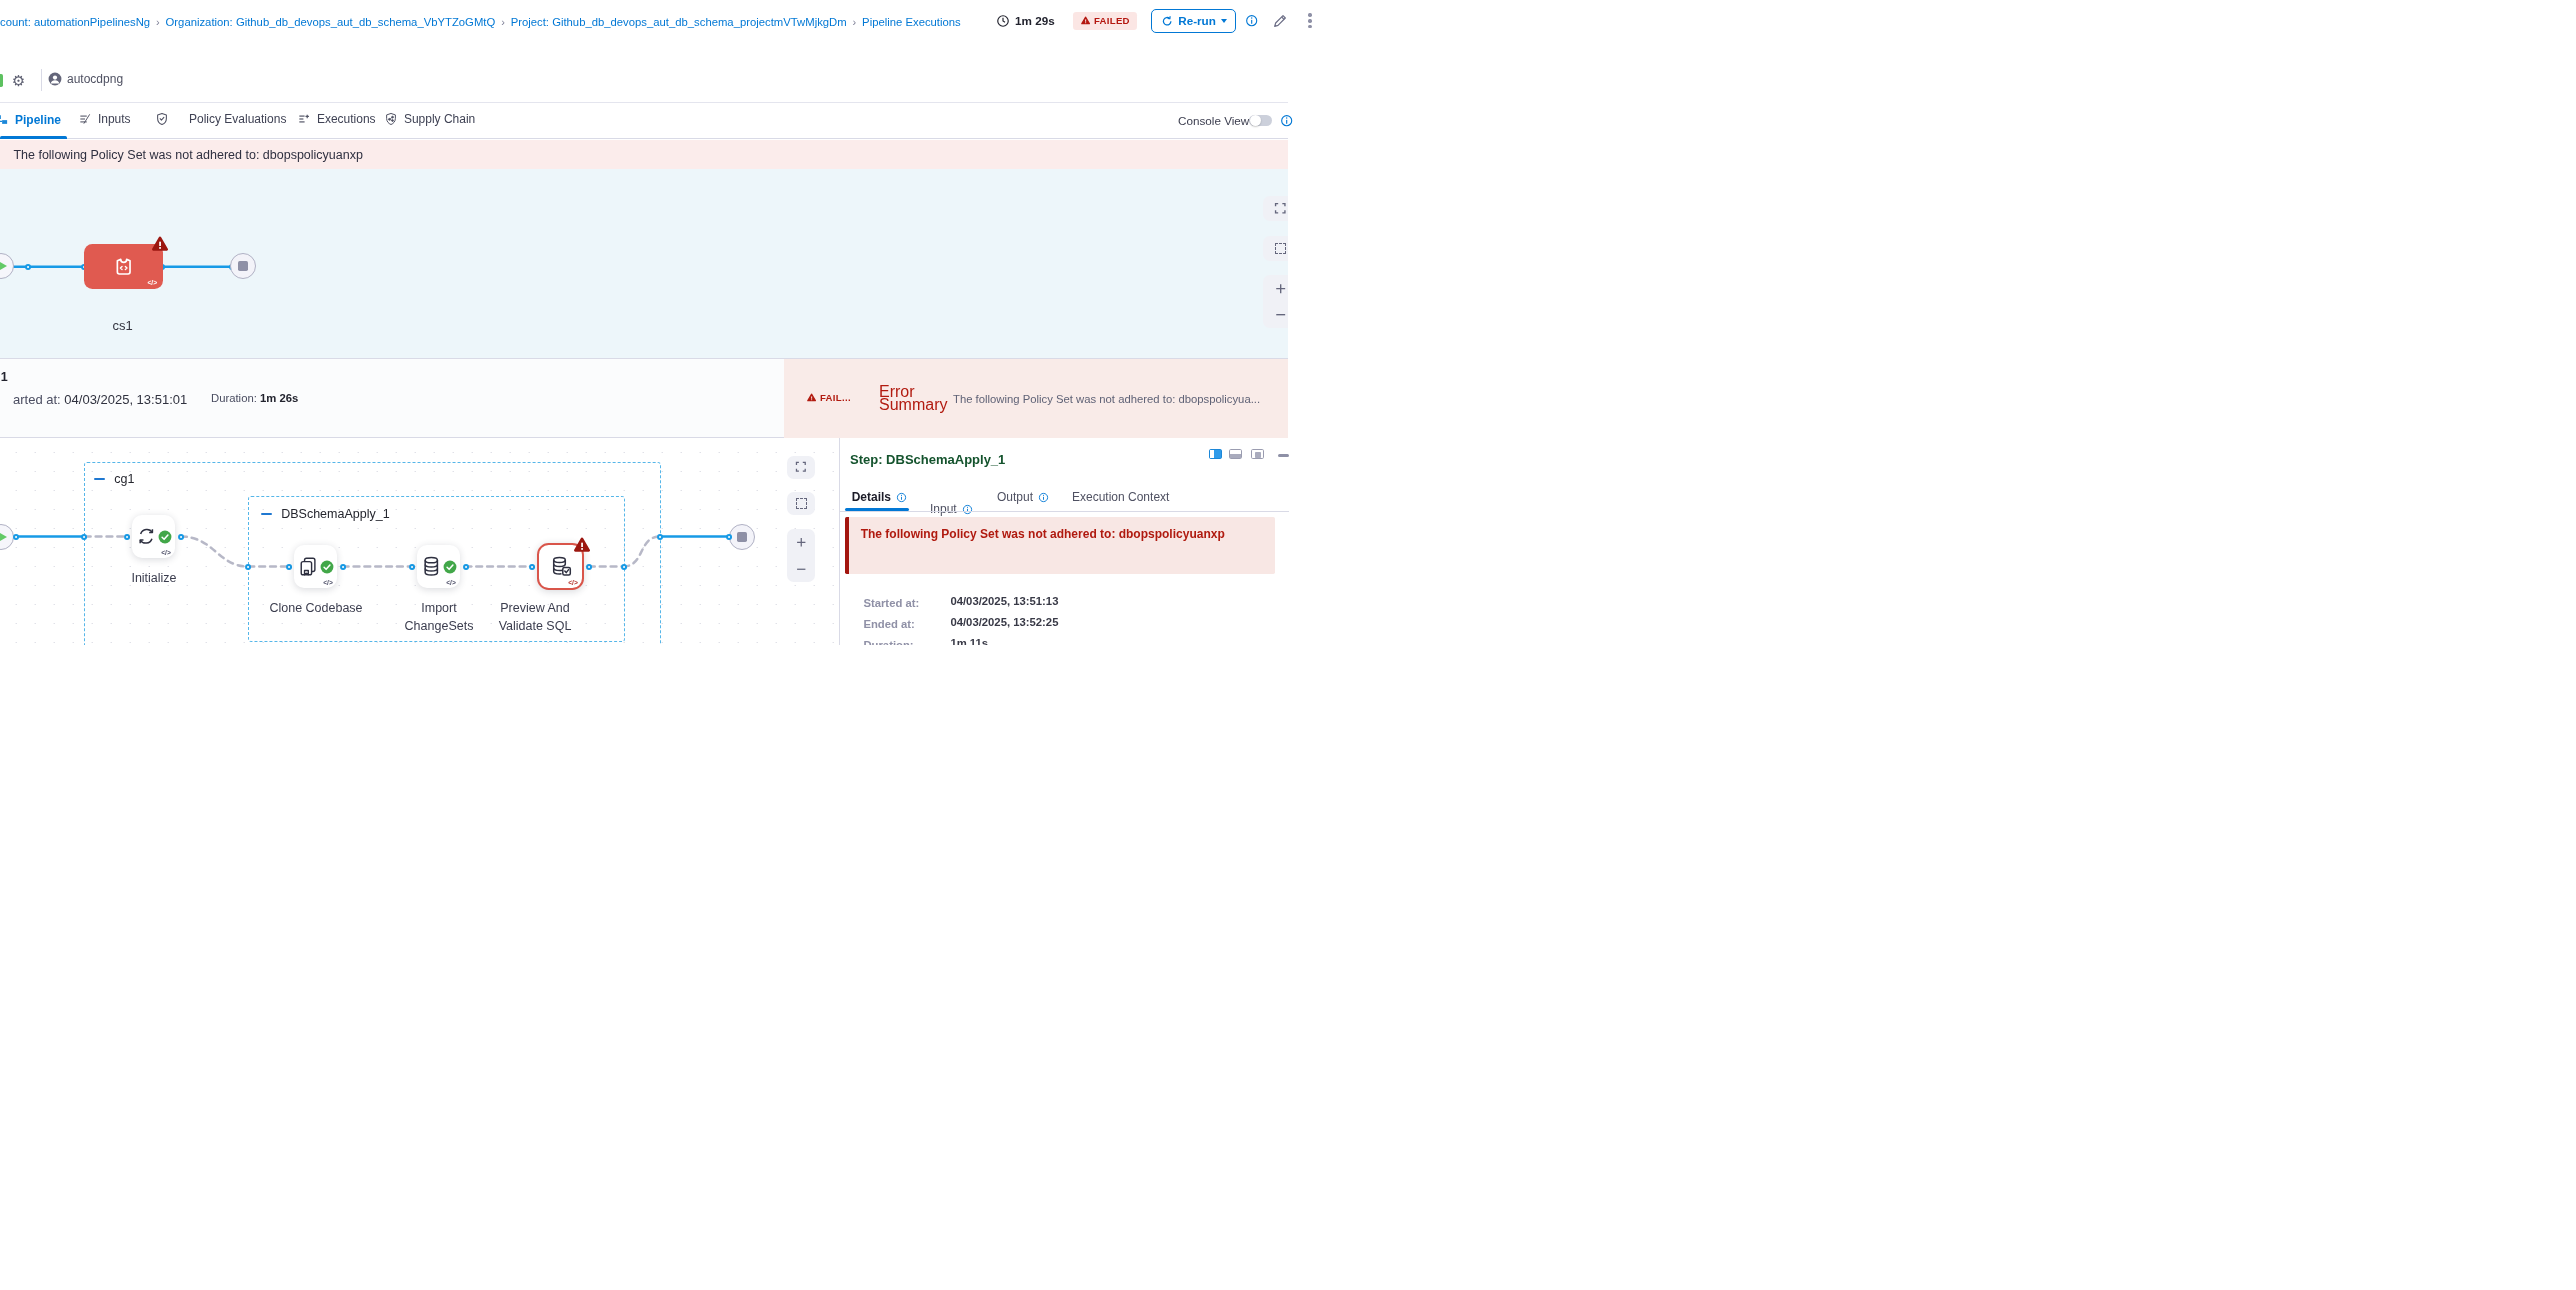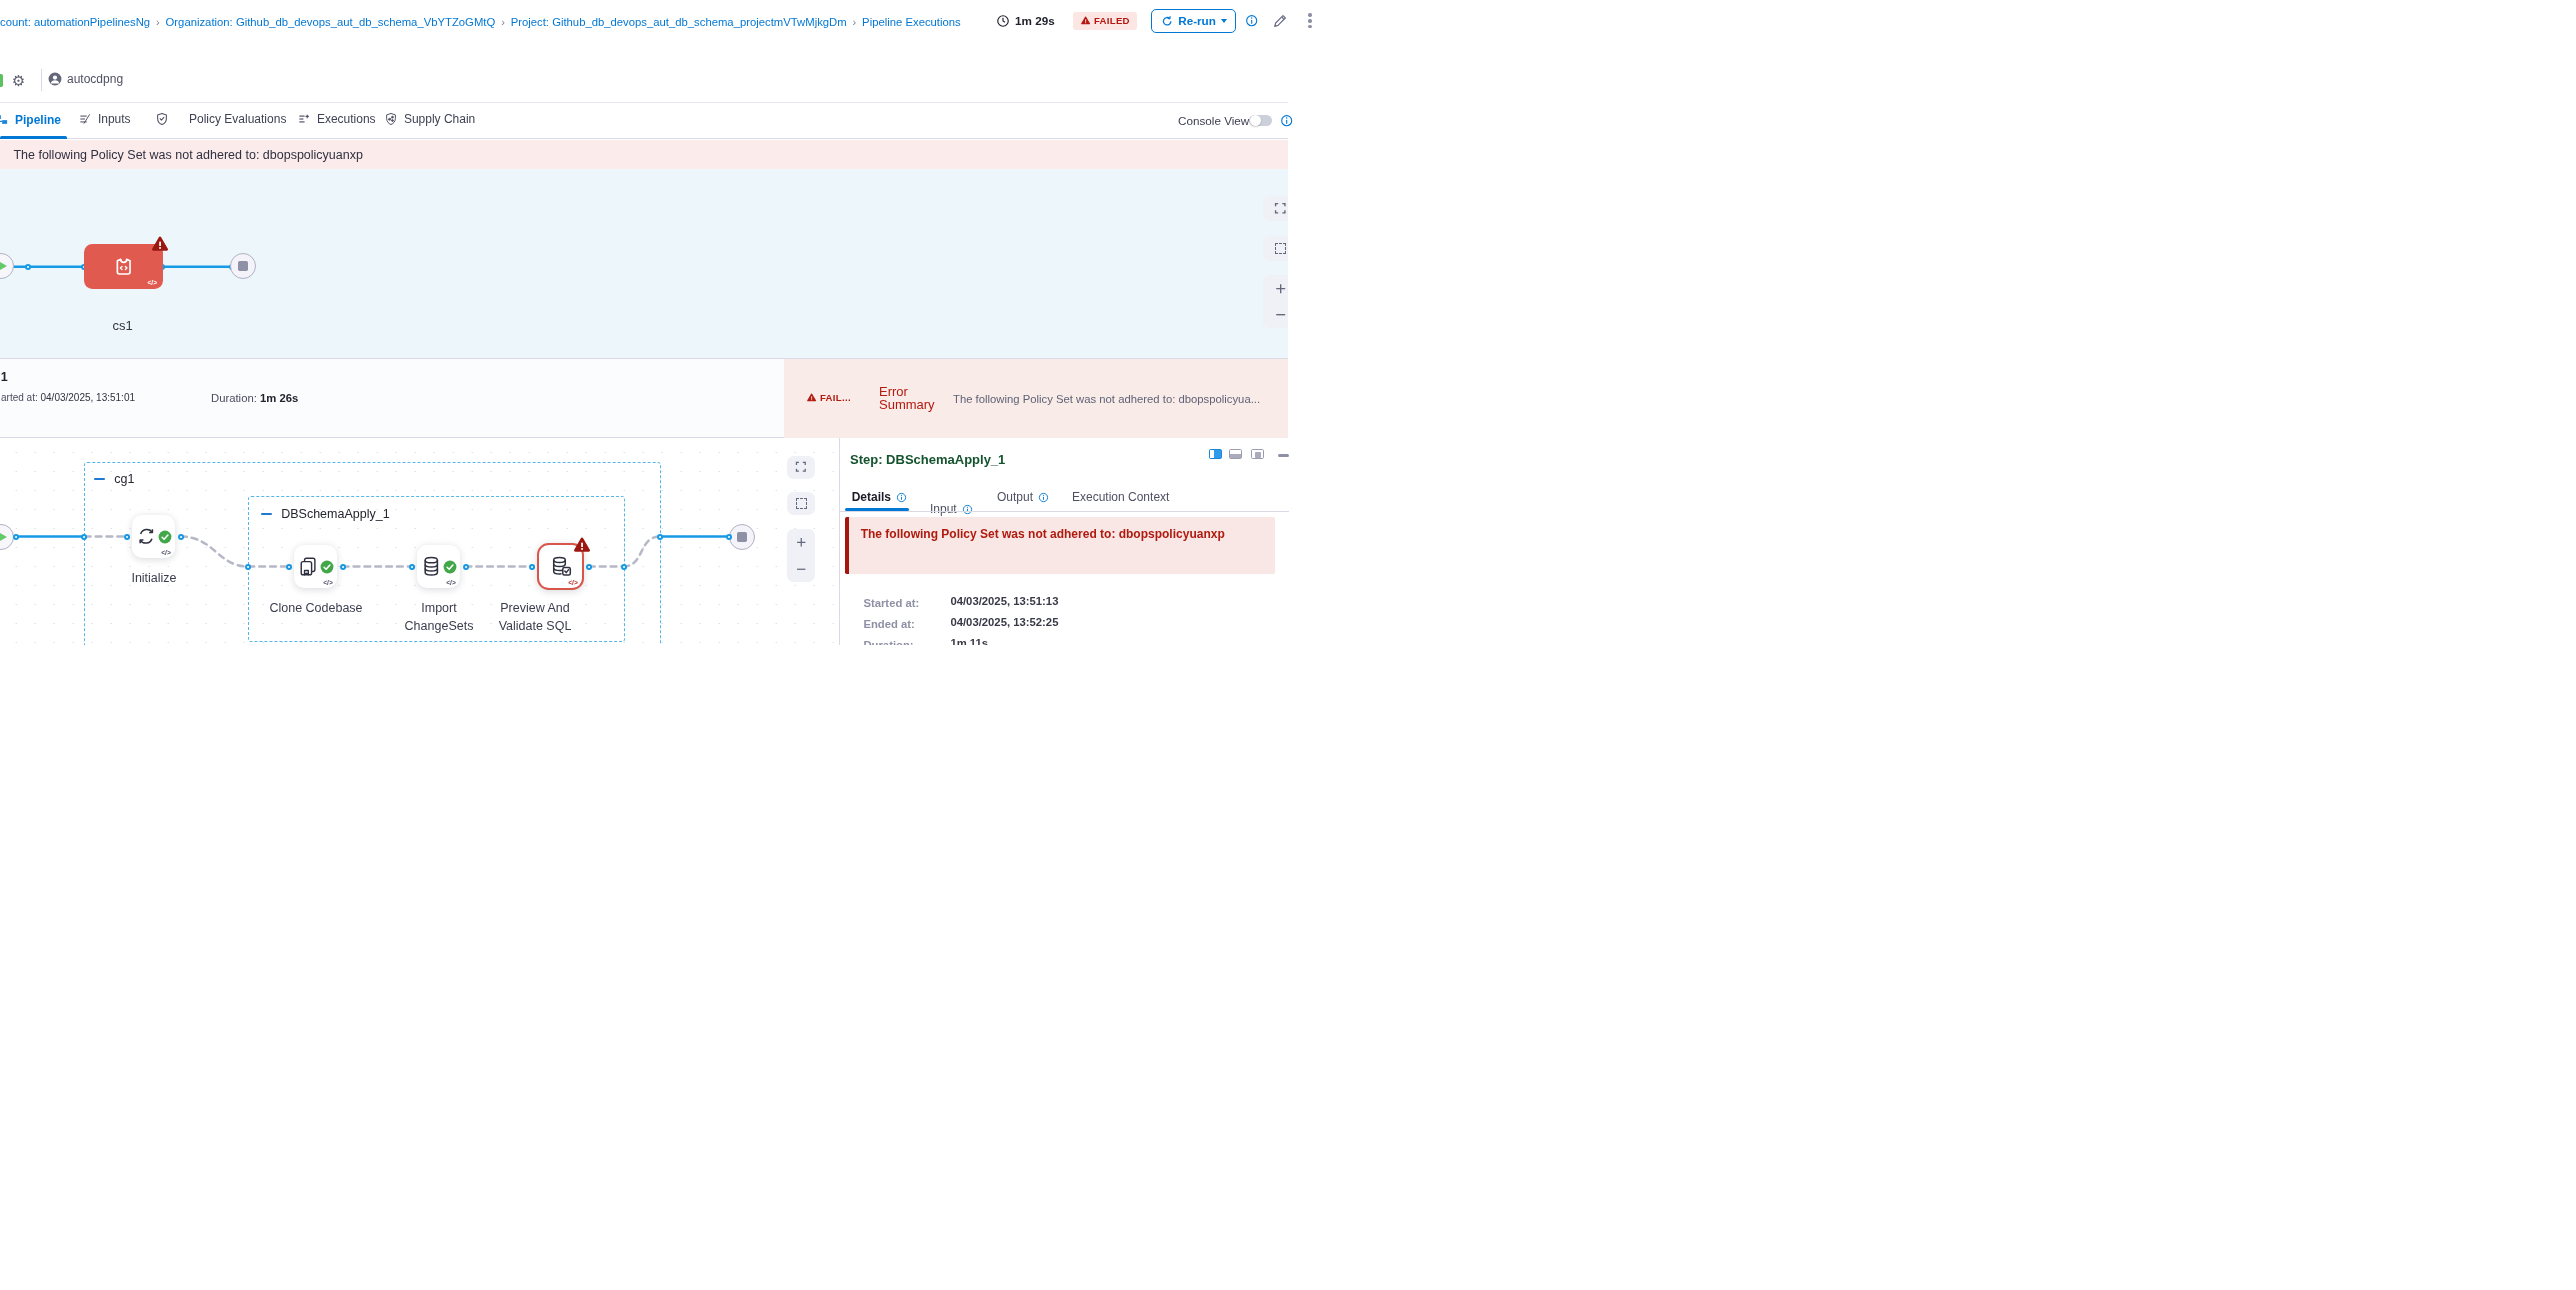--- a/index.html
+++ b/index.html
@@ -226,38 +226,38 @@
       <div style="height:27px;display:flex;align-items:center;">
           <svg width="13.4" height="13.4" viewBox="0 0 24 24" stroke="#64667c" stroke-width="2.4">
             <path d="M4 12 H20"></path>
           </svg>
         </div>
     </div>
   </div>
 
   <div class="abs" style="left:0;top:358px;width:1288px;height:80px;background:#fbfcfd;border-top:0.8px solid #d9dae6;border-bottom:0.8px solid #d9dae6;">
     <span class="abs" style="left:0.8px;top:11px;font-size:12.5px;font-weight:bold;color:#22232e;">1</span>
-    <span class="abs" style="left:1px;top:33px;font-size:10px;color:#4a4d61;">
+    <span class="abs" style="left:13px;top:33px;font-size:13px;color:#4a4d61;">
       <span>arted at:</span>
       <span style="color:#30323f;">04/03/2025, 13:51:01</span>
     </span>
     <span class="abs" style="left:211px;top:33px;font-size:11.3px;color:#4a4d61;">
       <span>Duration:</span>
       <span style="color:#22232e;font-weight:bold;">1m 26s</span>
     </span>
     <div class="abs" style="left:784px;top:0;width:504px;height:79px;background:#f9ebe8;">
       <span class="abs row" style="left:22.6px;top:33px;gap:4.2px;font-size:9.6px;font-weight:bold;color:#b21b10;letter-spacing:0.3px;">
         <svg width="9.2" height="9.2" viewBox="0 0 24 24">
             <path d="M12 3 L22 20 H2 Z" fill="#b21b10" stroke="#b21b10" stroke-width="3" stroke-linejoin="round"></path>
             <rect x="11" y="9" width="2.4" height="6" fill="#fff"></rect>
             <rect x="11" y="16.4" width="2.4" height="2.4" fill="#fff"></rect>
           </svg>
         <span>FAIL...</span>
       </span>
-      <span class="abs" style="left:95px;top:26px;width:55px;font-size:13px;line-height:13.4px;color:#b21b10;">Error Summary</span>
+      <span class="abs" style="left:95px;top:26px;width:55px;font-size:16px;line-height:13.4px;color:#b21b10;">Error Summary</span>
       <span class="abs" style="left:169px;top:34px;width:334px;font-size:11.3px;color:#5f6276;white-space:nowrap;overflow:hidden;">The following Policy Set was not adhered to: dbopspolicyua...</span>
     </div>
   </div>
 
   <div class="abs dotgrid" style="left:0;top:438px;width:839px;height:207px;background-color:#fff;overflow:hidden;">
 
     <div class="abs" style="left:84px;top:24px;width:577px;height:217px;border:1.3px dashed #55b6e9;border-radius:3.3px;"></div>
     <div class="abs" style="left:248px;top:58px;width:377px;height:146px;border:1.3px dashed #55b6e9;border-radius:3.3px;"></div>
     <div class="grouplabel" style="left:94px;top:34px;">
       <span class="minusbtn"></span>

